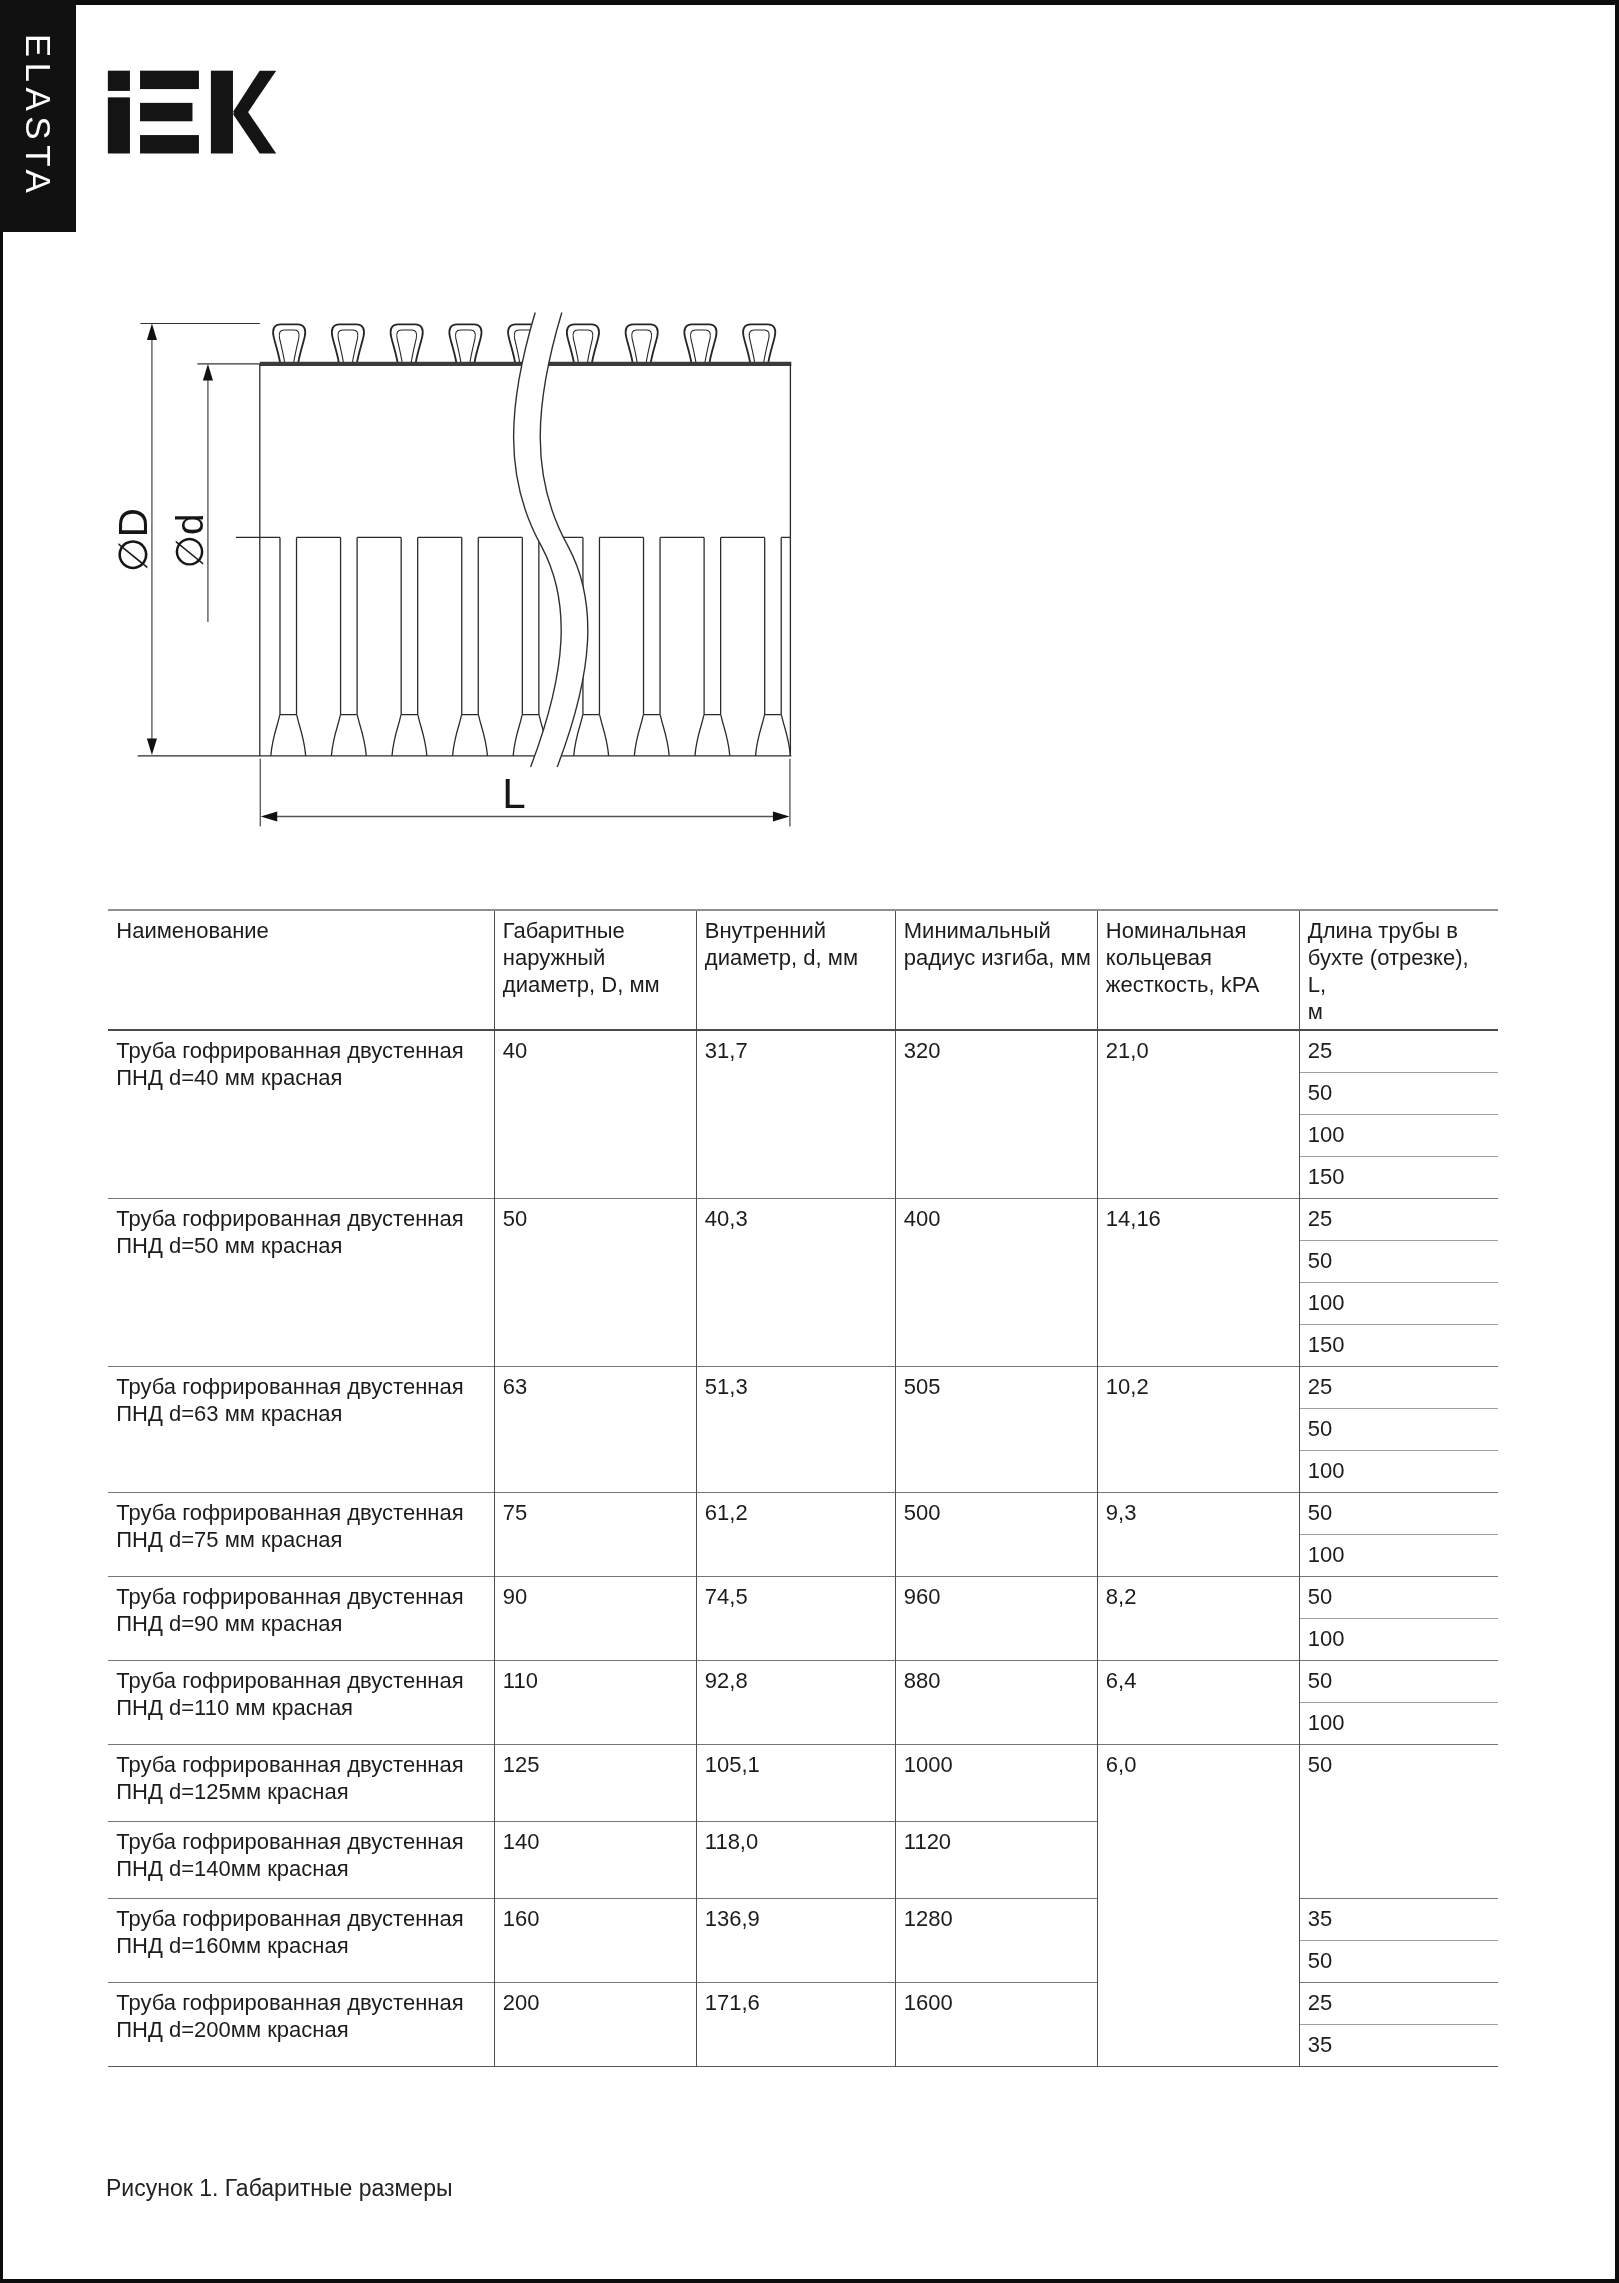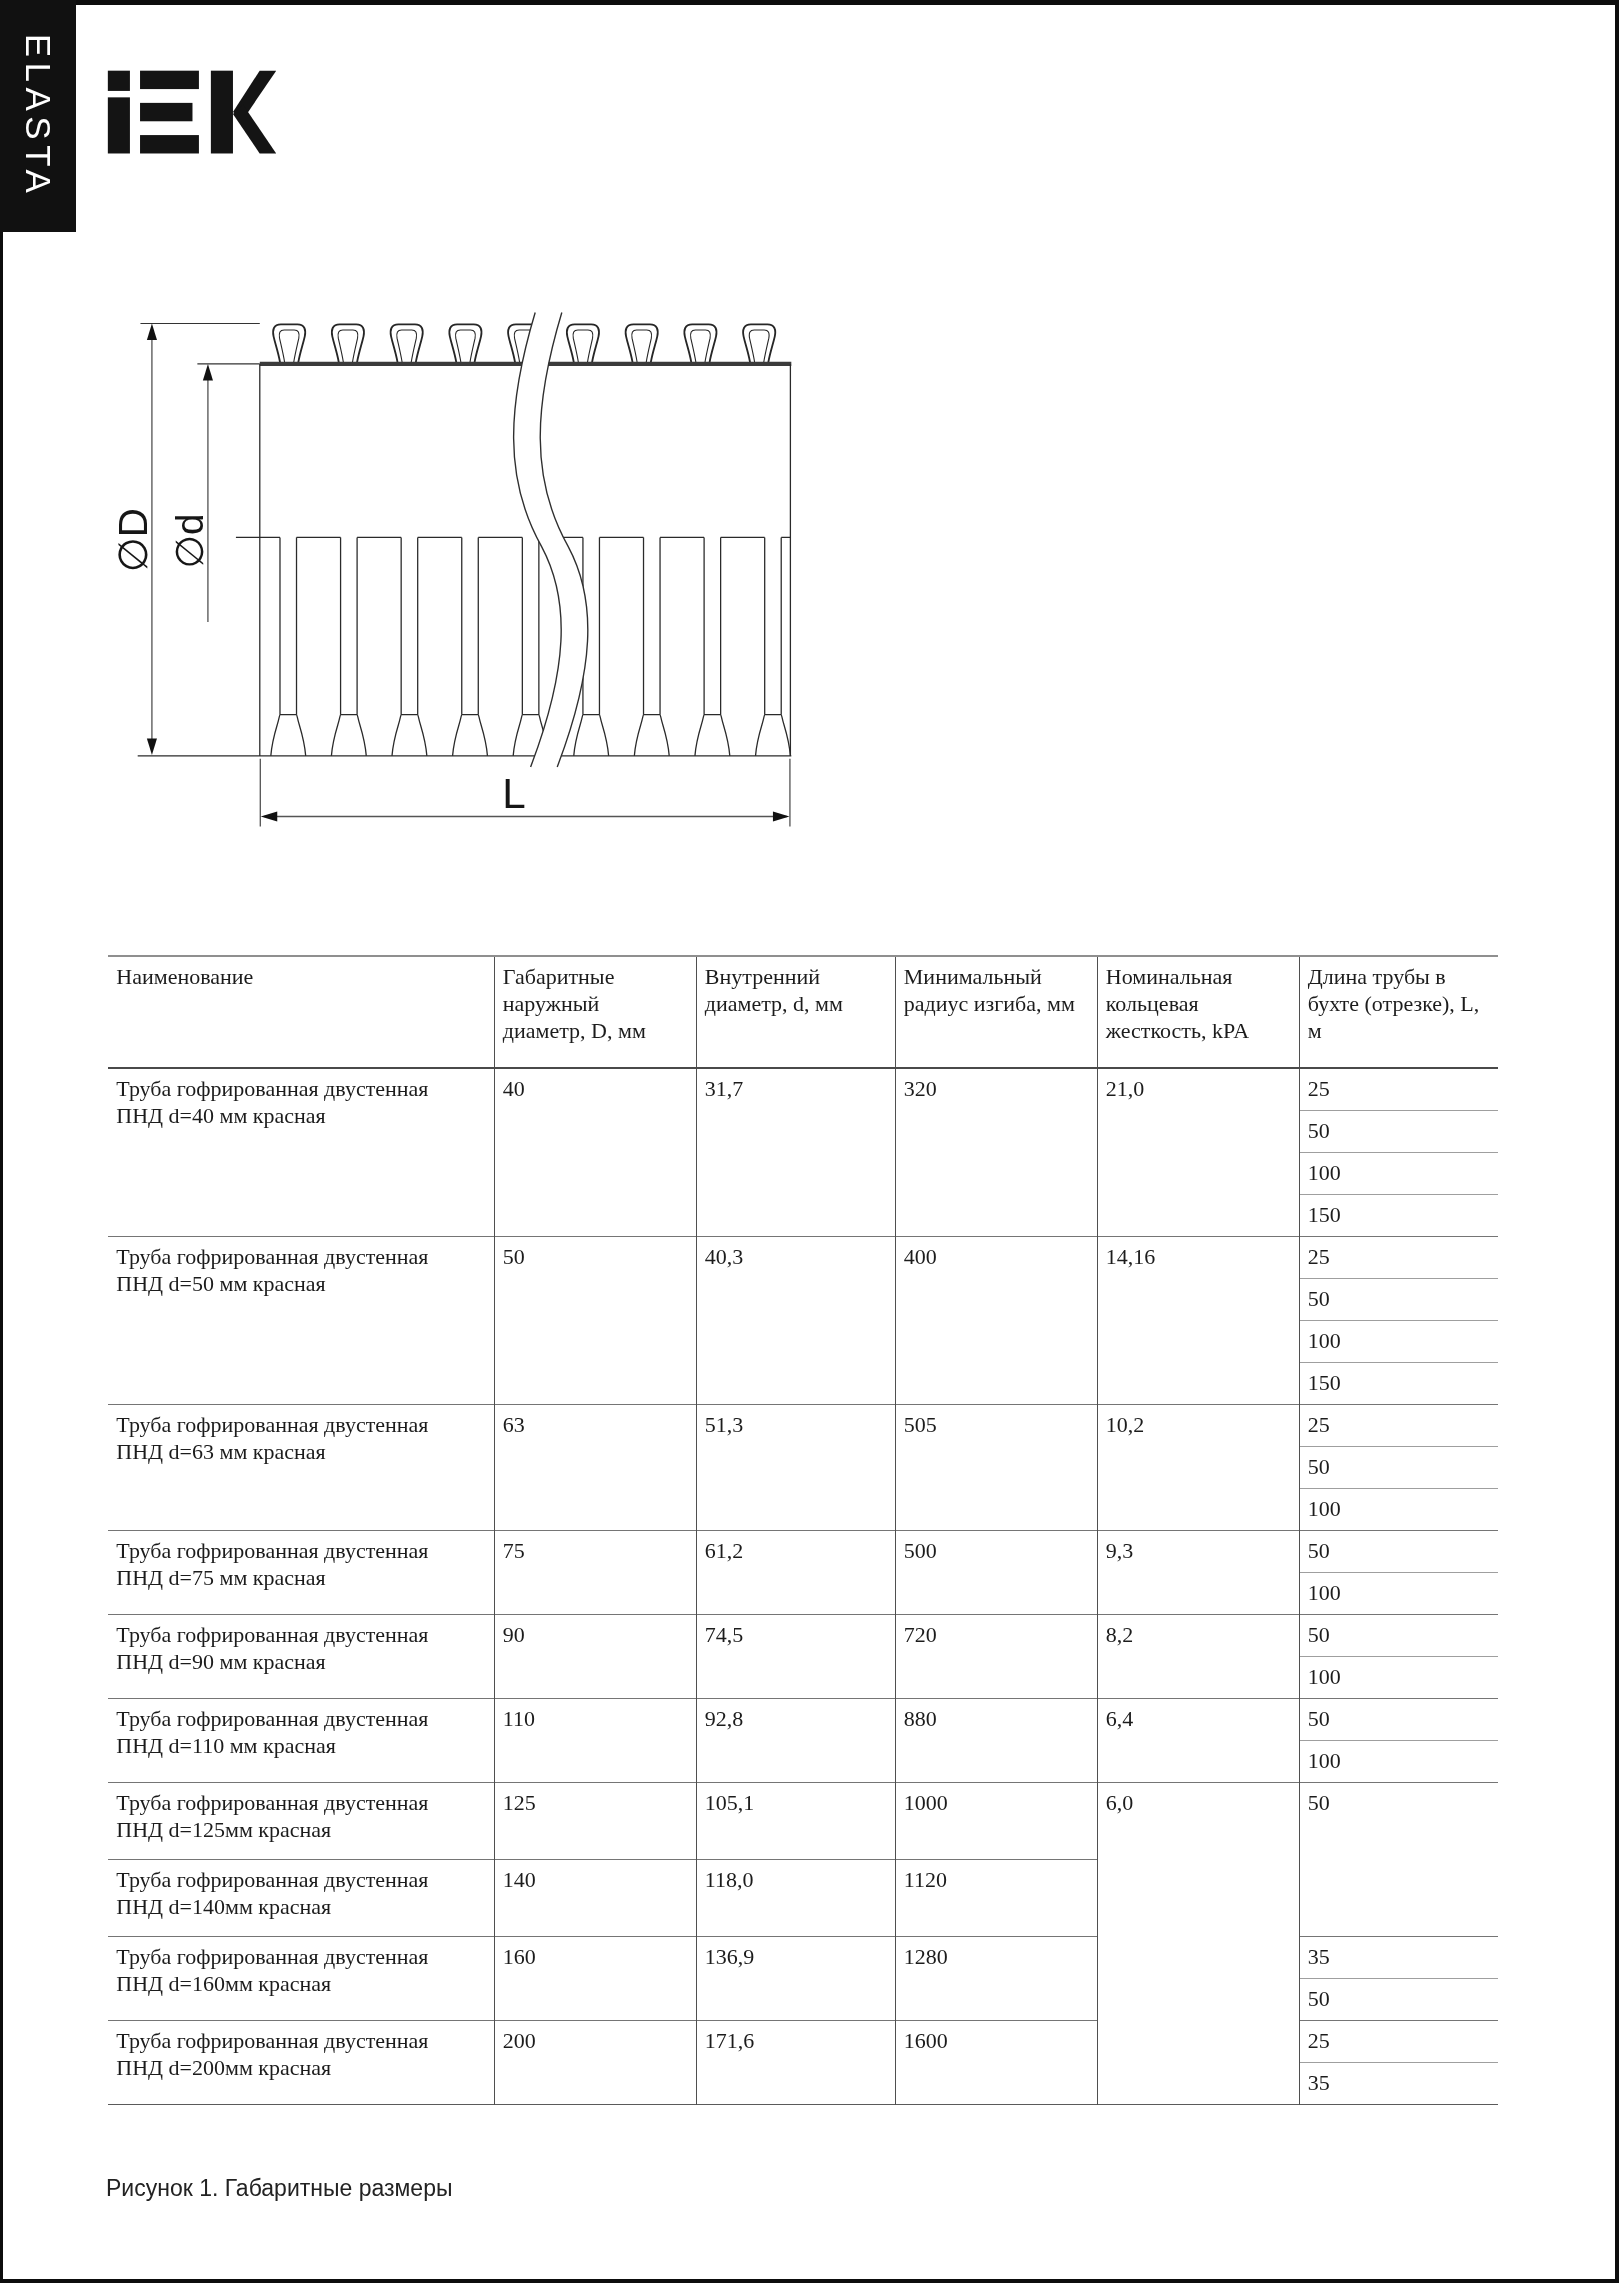--- a/index.html
+++ b/index.html
@@ -24,21 +24,21 @@
   .brand-bar span{
     display:block;transform:rotate(90deg);white-space:nowrap;
     color:#ffffff;font-size:35px;letter-spacing:5.5px;font-weight:400;
   }
 
   .logo{position:absolute;left:106px;top:67px;}
 
   .diagram{position:absolute;left:0;top:303px;}
 
   
-  .table-wrap{position:absolute;left:108px;top:955px;font-family:Liberation Serif, serif;}
+  .table-wrap{position:absolute;left:108px;top:909px;}
   table.spec{
     border-collapse:collapse;table-layout:fixed;width:1390px;
     border-top:2.8px solid #8f8f8f;border-bottom:1.8px solid #5a5a5a;
     font-size:22px;line-height:27px;color:#1c1c1c;
   }
   table.spec th,table.spec td{
     vertical-align:top;text-align:left;font-weight:normal;
     padding:6.4px 5.5px 3.7px 8.3px;white-space:pre-line;overflow:hidden;
   }
   table.spec th{border-bottom:2.8px solid #4a4a4a;}
@@ -245,21 +245,21 @@
   </tr>
   <tr class="r46">
           <td class="bl sub">100</td>
         </tr>
 
   <tr class="grp r46">
     <td rowspan="2">Труба гофрированная двустенная
 ПНД d=90 мм красная</td>
     <td class="bl" rowspan="2">90</td>
     <td class="bl" rowspan="2">74,5</td>
-    <td class="bl" rowspan="2">720</td>
+    <td class="bl" rowspan="2">960</td>
     <td class="bl" rowspan="2">8,2</td>
     <td class="bl">50</td>
   </tr>
   <tr class="r46">
           <td class="bl sub">100</td>
         </tr>
 
   <tr class="grp r46">
     <td rowspan="2">Труба гофрированная двустенная
 ПНД d=110 мм красная</td>

